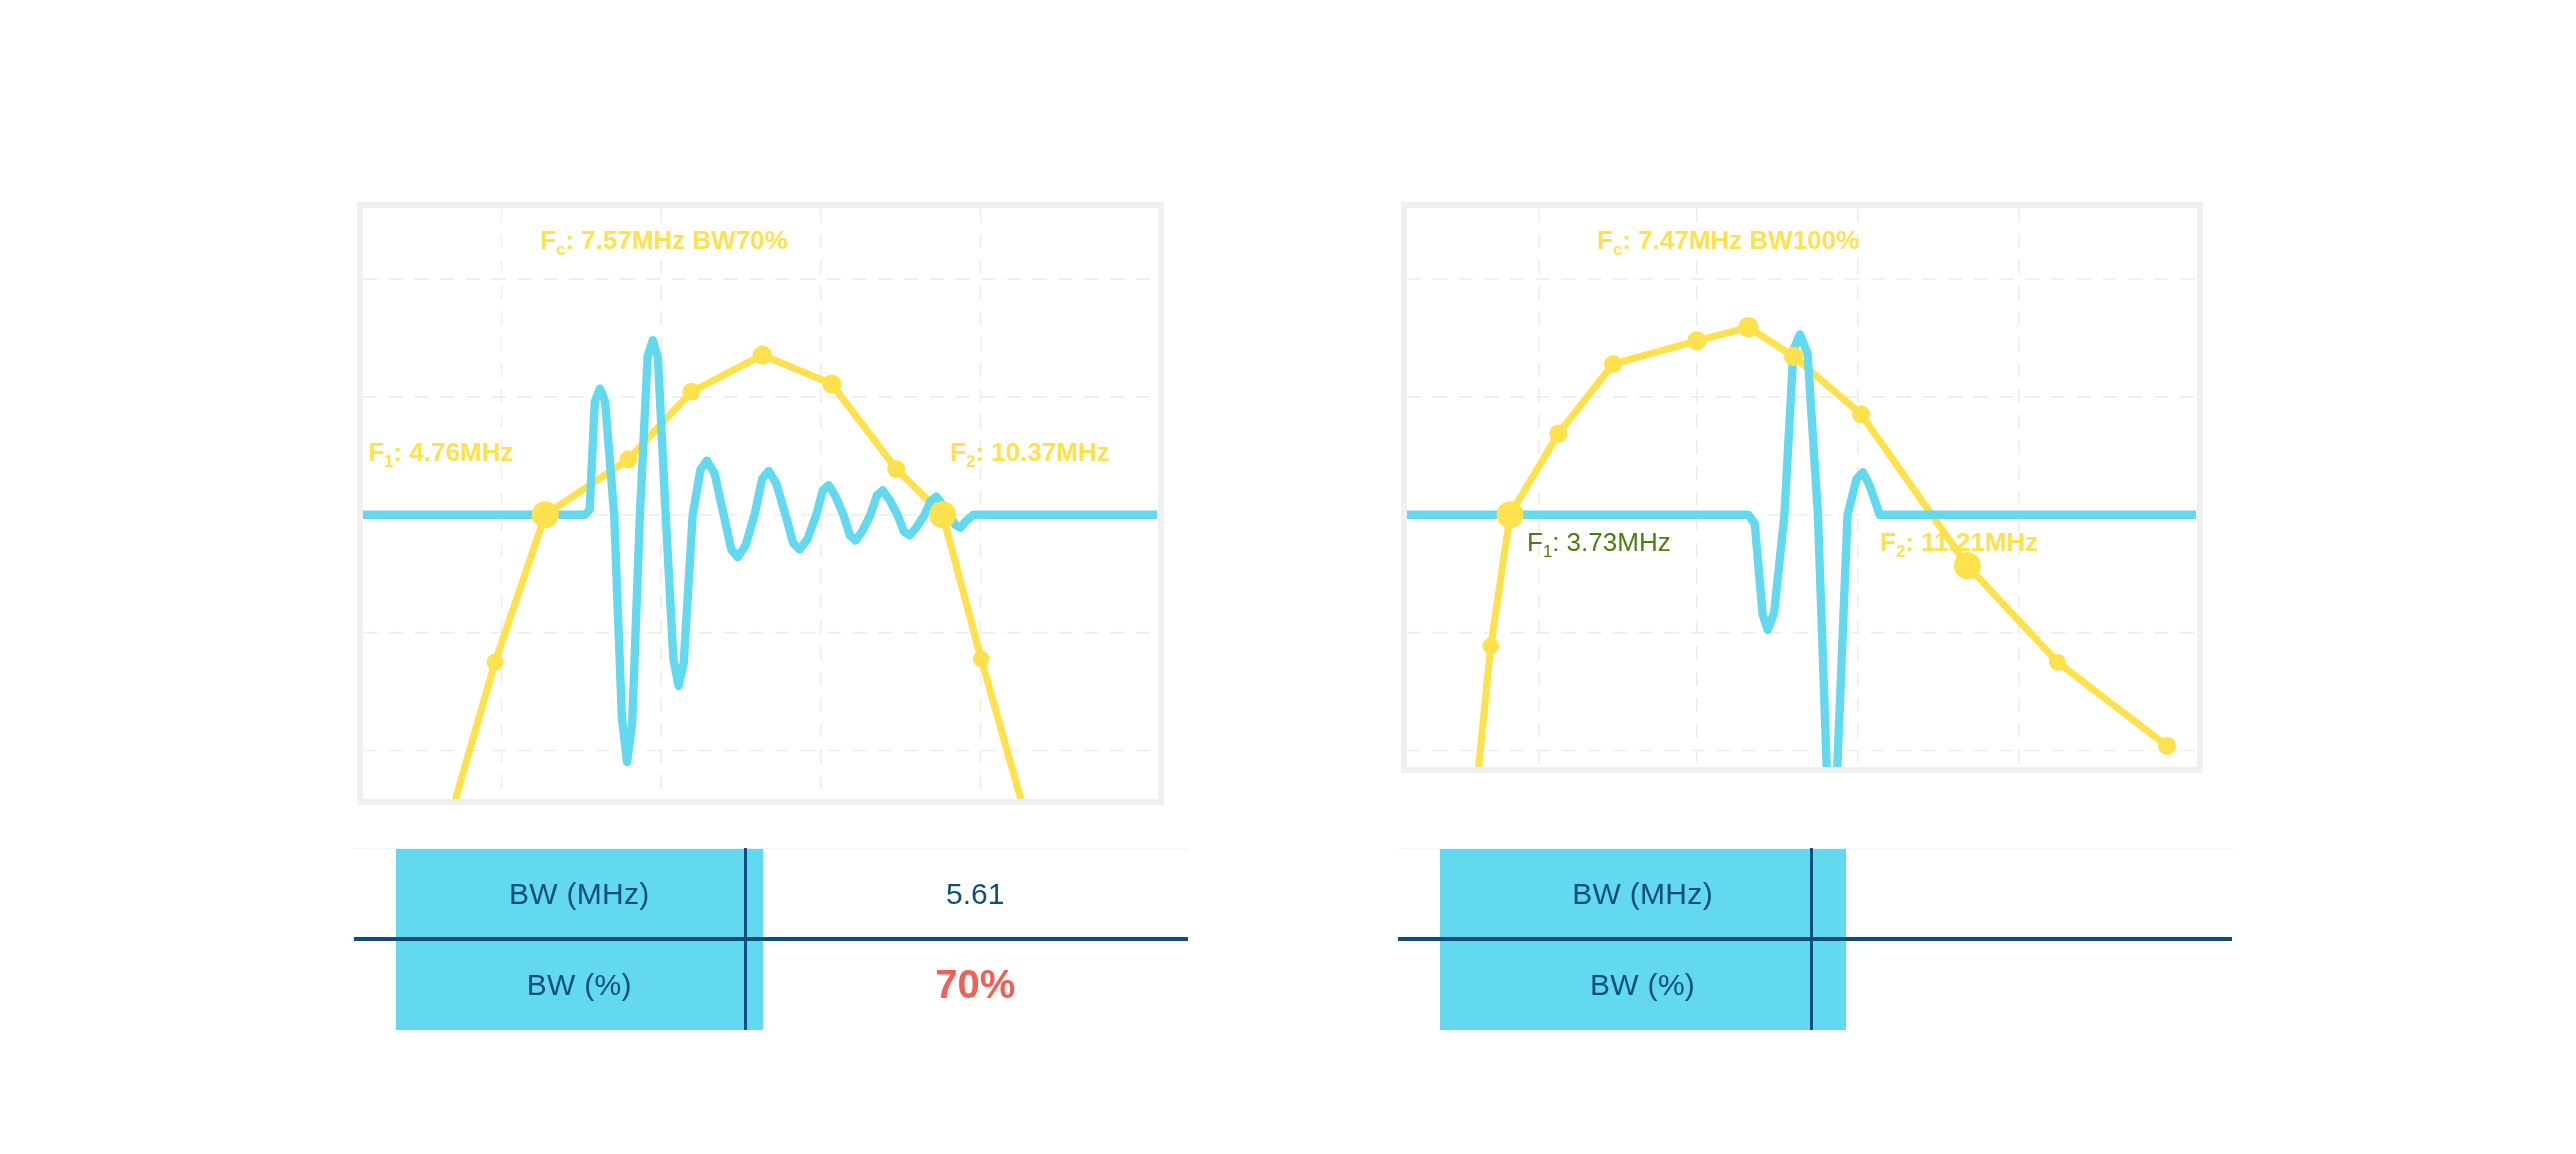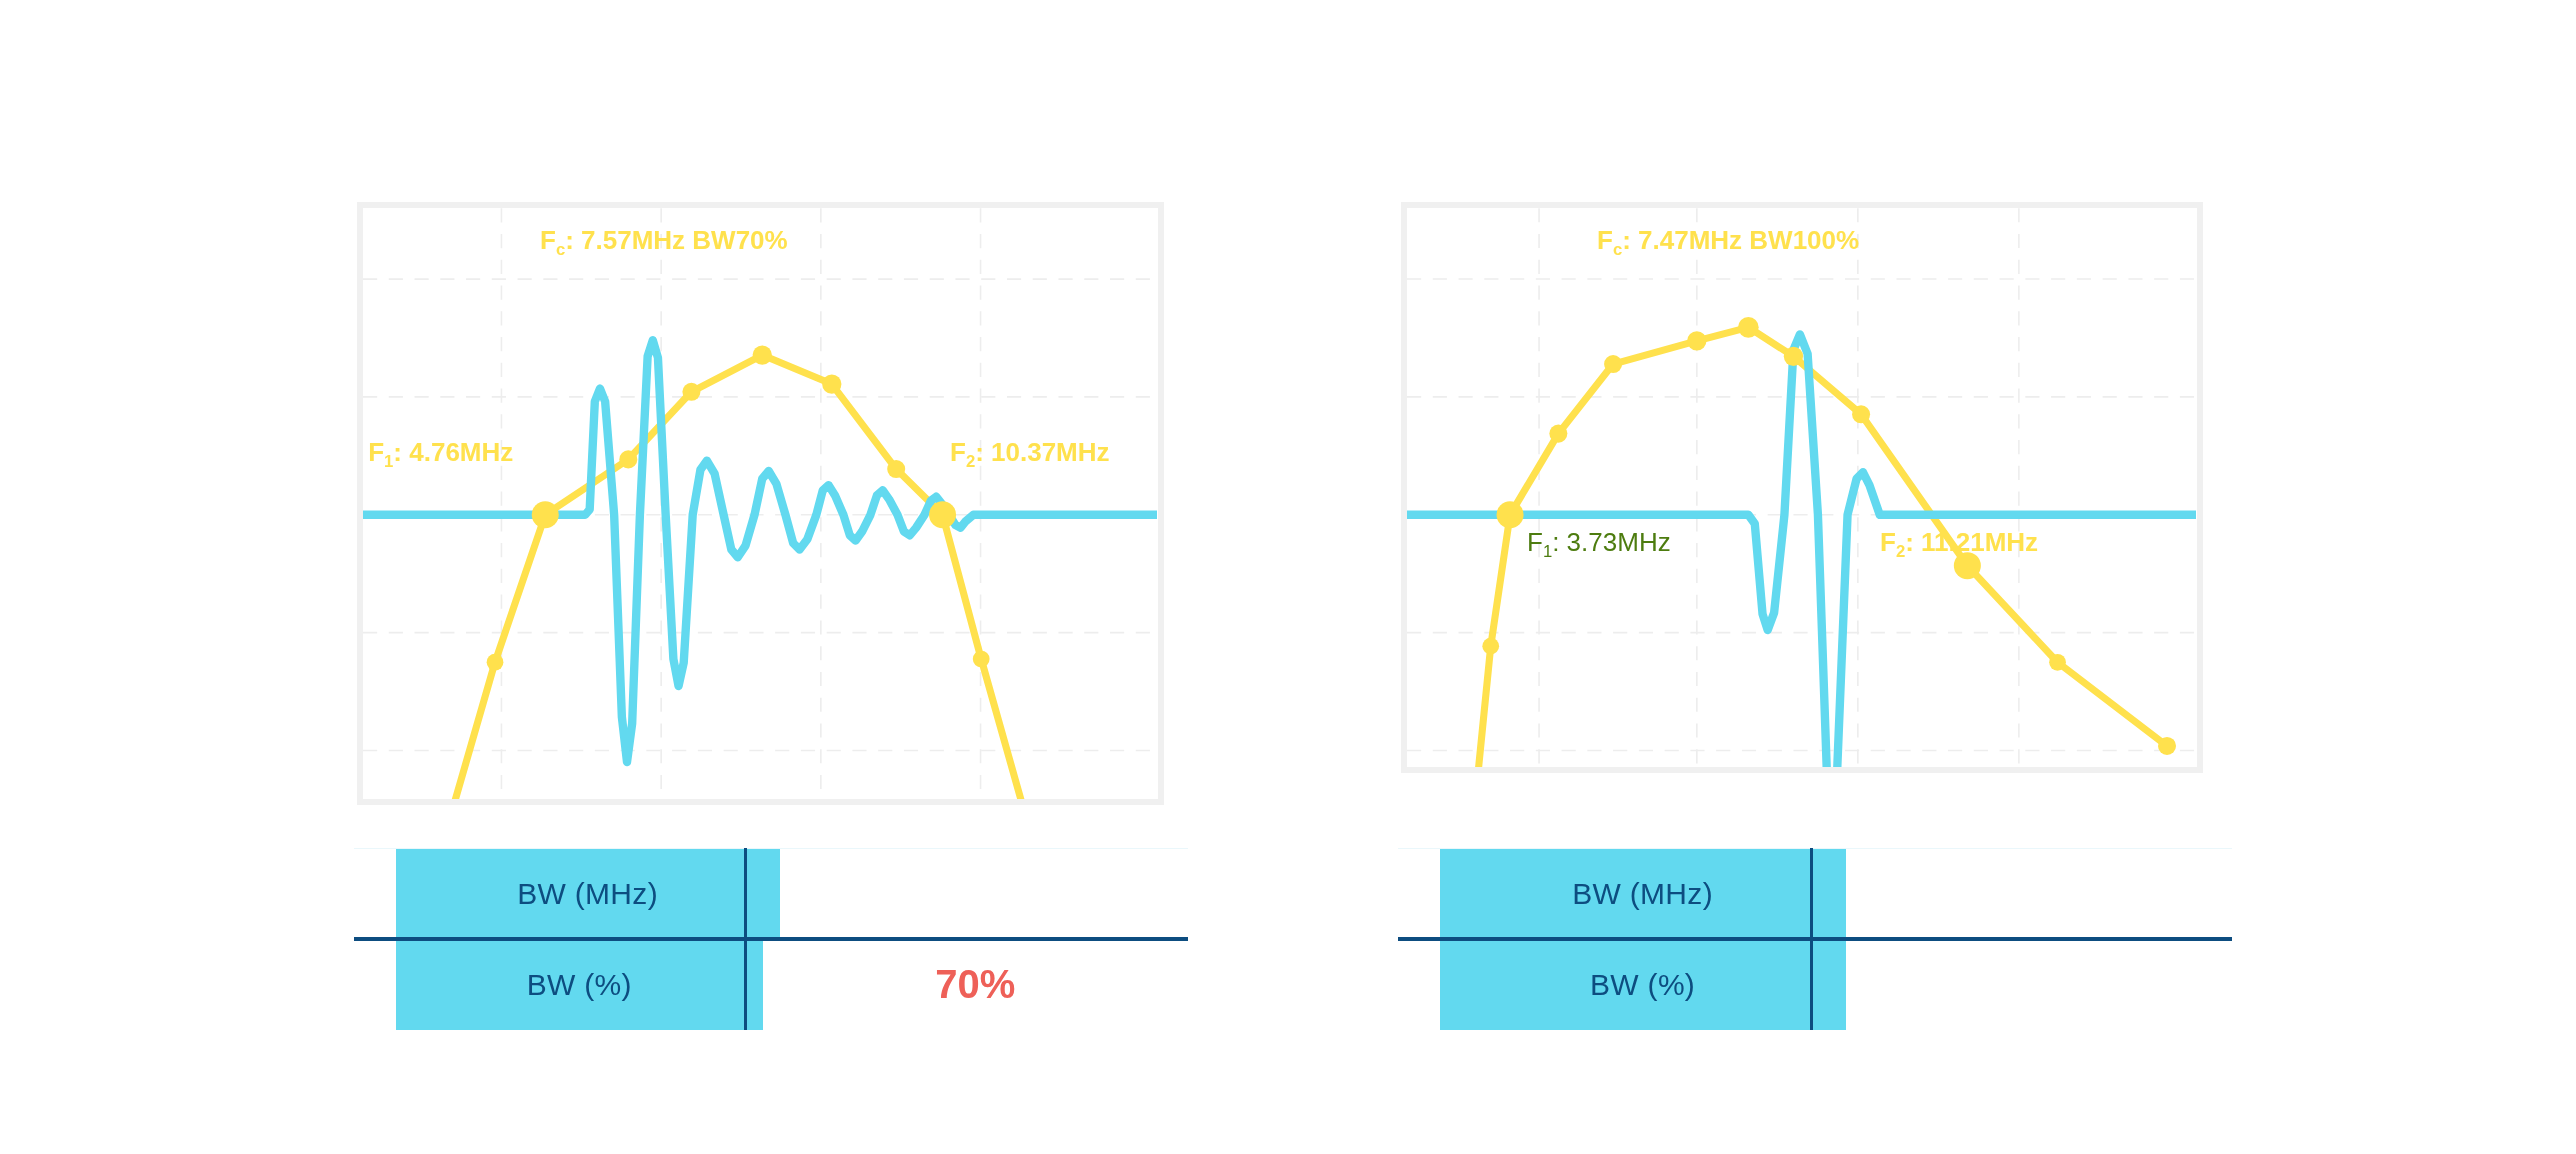--- a/index.html
+++ b/index.html
@@ -110,20 +110,21 @@
                   font-size:26px;font-weight:bold;white-space:nowrap;">
         <span>F</span><sub style="font-size:16.7px;">2</sub><span>: 10.37MHz</span>
       </div>
     </div>
   </div>
 
   <div class="bw-table" style="left:2.6px;top:646px;width:828px;">
     <div class="bw-row" style="height:91px;">
       <div class="tbl-rule top"></div>
       <div class="bw-label" style="width:384px;height:91px;">BW (MHz)</div>
+      <div class="bw-value num" style="width:444px;height:91px;">5.61</div>
     </div>
     <div class="bw-row" style="height:91px;">
       <div class="tbl-rule" style="top:-1.9px;"></div>
       <div class="bw-label" style="width:384px;height:91px;">BW (%)</div>
       <div class="bw-value pct" style="width:444px;height:91px;">70%</div>
     </div>
     <div class="col-divider" style="left:384px;"></div>
   </div>
 </div>
 

